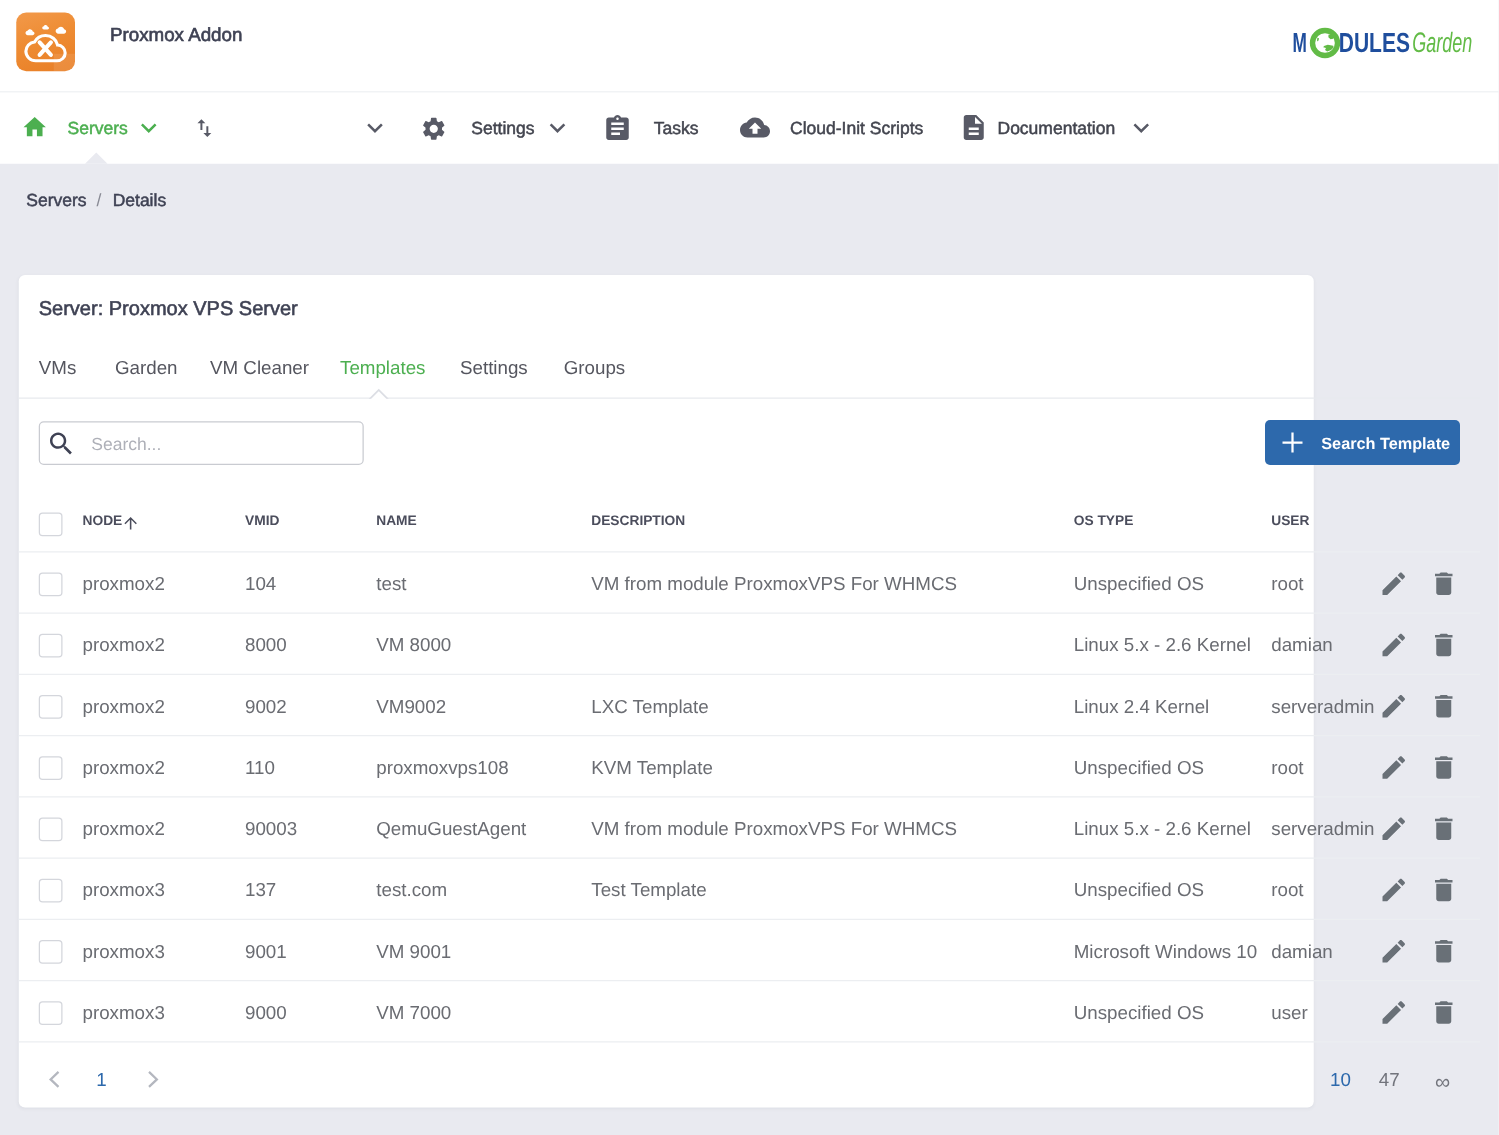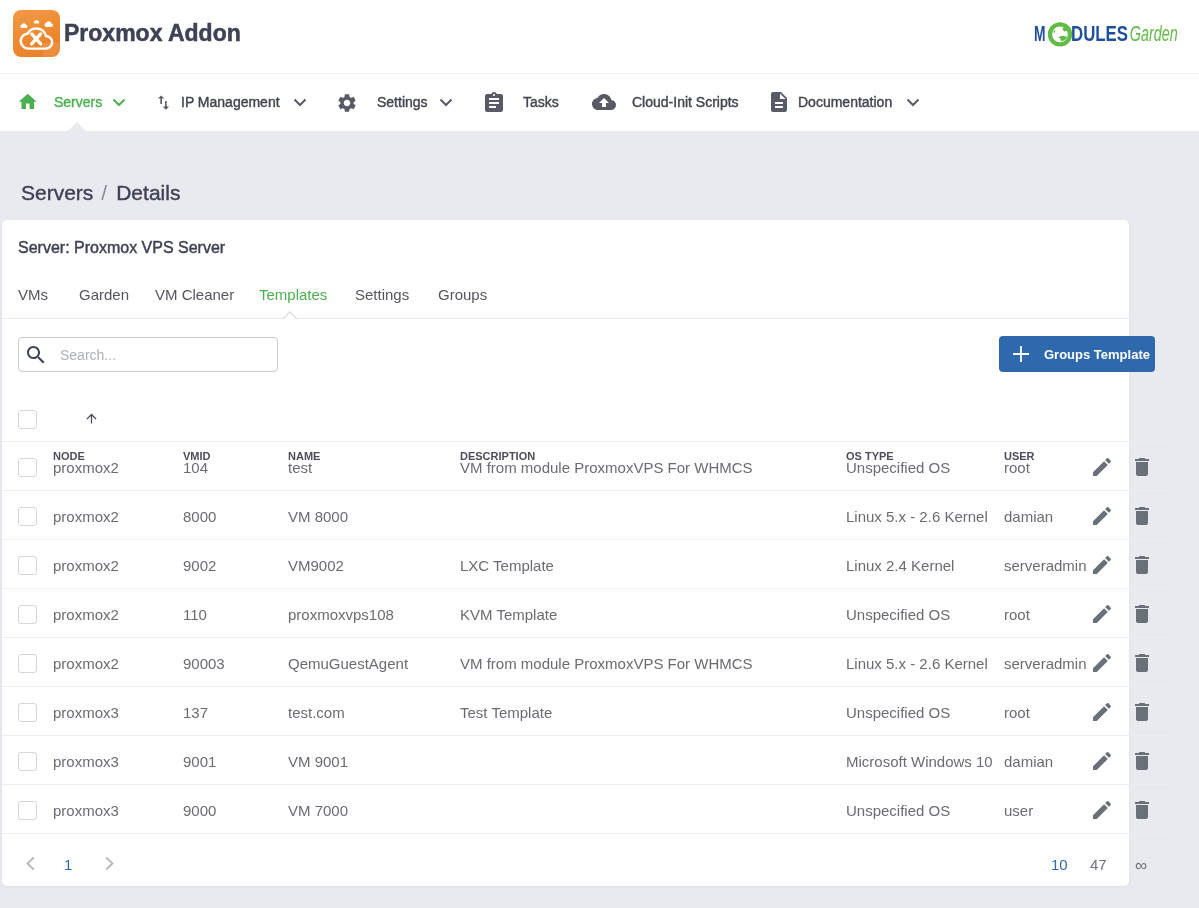--- a/index.html
+++ b/index.html
@@ -4,38 +4,38 @@
 <style>
 * { margin:0; padding:0; box-sizing:border-box; }
 html,body { width:1199px; height:908px; overflow:hidden; }
 body { background:#e9eaf0; font-family:"Liberation Sans", sans-serif; position:relative; }
 
 
 .header { position:absolute; top:0; left:0; width:1199px; height:74px; background:#fff; border-bottom:1px solid #edeff2; }
 .applogo { position:absolute; left:13px; top:10px; width:47px; height:47px; border-radius:8px;
   background:linear-gradient(160deg,#f2994a 0%,#ee8c33 45%,#e87e26 100%); }
 .applogo svg { position:absolute; left:0; top:0; }
-.apptitle { position:absolute; left:64px; top:20px; font-size:23px; font-weight:bold; -webkit-text-stroke:0.5px #3f4254; color:#3f4254; letter-spacing:0px; }
+.apptitle { position:absolute; left:88px; top:20px; font-size:15px; font-weight:normal; -webkit-text-stroke:0.5px #3f4254; color:#3f4254; letter-spacing:0px; }
 .mglogo { position:absolute; left:1034px; top:21px; height:27px; }
 
 
 .nav { position:absolute; top:74px; left:0; width:1199px; height:57px; background:#fff; }
 .nav .txt { position:absolute; top:0; height:57px; line-height:57px; font-size:14px; font-weight:normal; -webkit-text-stroke:0.4px currentColor; color:#43454f; }
 .nav .green { color:#4caf50; }
 .nav svg { position:absolute; }
 .nav-notch { position:absolute; top:122px; left:68px; width:0; height:0;
   border-left:9px solid transparent; border-right:9px solid transparent; border-bottom:9px solid #e9eaf0; }
 
 
-.breadcrumb { position:absolute; left:21px; top:181px; font-size:21px; color:#3f4254;text-align:right; -webkit-text-stroke:0.4px #3f4254; }
+.breadcrumb { position:absolute; left:21px; top:152px; font-size:14px; color:#3f4254;text-align:right; -webkit-text-stroke:0.4px #3f4254; }
 .breadcrumb .sep { color:#888a94; padding-left:8px; padding-right:9px; font-weight:normal; -webkit-text-stroke:0; }
 .breadcrumb .b { font-weight:normal; }
 
 
-.card { position:absolute; left:2px; top:220px; width:1127px; height:666px; background:#fff; border-radius:5px;
+.card { position:absolute; left:15px; top:220px; width:1036px; height:666px; background:#fff; border-radius:5px;
   box-shadow:0 1px 3px rgba(56,60,80,0.06); }
 .card-title { position:absolute; left:16px; top:19px; font-size:16px; font-weight:normal; -webkit-text-stroke:0.45px #3f4254; color:#3f4254; letter-spacing:0px; }
 
 
 .tabs { position:absolute; left:0; top:66px; width:100%; height:13px; }
 .tab { position:absolute; top:0; font-size:15px; color:#55565f; white-space:nowrap; }
 .tab.active { color:#4caf50; }
 .tab-border { position:absolute; left:0; top:98px; width:1169px; height:1px; background:#e8eaee; }
 .tab-notch-o { position:absolute; top:91px; left:280px; width:0; height:0;
   border-left:8px solid transparent; border-right:8px solid transparent; border-bottom:8px solid #dcdee4; }
@@ -45,21 +45,21 @@
 
 .search { position:absolute; left:16px; top:117px; width:260px; height:35px; border:1px solid #c9cbd1; border-radius:4px; background:#fff; }
 .search svg { position:absolute; left:5px; top:5px; }
 .search .ph { position:absolute; left:41px; top:9px; font-size:14px; color:#aeb0b8; }
 .btn { position:absolute; left:997px; top:116px; width:156px; height:36px; background:#2d69ac; border-radius:4px;
   color:#fff; }
 .btn .lbl { position:absolute; left:45px; top:11px; font-size:13px; font-weight:bold; letter-spacing:0px; }
 
 
 .thead { position:absolute; left:0; top:181px; width:1169px; height:40px; }
-.thead .h { position:absolute; font-size:11px; font-weight:bold; color:#4b4d5c; letter-spacing:0px; top:10px;margin-top:39px; }
+.thead .h { position:absolute; font-size:11px; font-weight:bold; color:#4b4d5c; letter-spacing:0px; top:10px; }
 .cb { position:absolute; left:16px; width:19px; height:19px; border:1px solid #d4d6dc; border-radius:3px; background:#fff; }
 .rows { position:absolute; left:0; top:221px; width:1169px; }
 .row { position:relative; width:1169px; height:49px; border-bottom:1px solid #eceef1; }
 .rows { border-top:1px solid #eceef1; }
 .row .c { position:absolute; top:17px; font-size:15px; color:#6a6c72; white-space:nowrap; }
 .row .cb { top:16px; }
 .row svg { position:absolute; top:13px; }
 
 
 .pag { position:absolute; left:0; top:614px; width:1169px; height:52px; }
@@ -102,21 +102,20 @@
       <path d="M10 20v-6h4v6h5v-8h3L12 3 2 12h3v8z"></path>
     </svg>
   <div class="txt green" style="left:54px">Servers</div>
   <svg width="14" height="9" viewBox="0 0 14 9" style="left:112px;top:24px">
       <path d="M1.5 1.5 L7 7 L12.5 1.5" stroke="#4caf50" stroke-width="2" fill="none"></path>
     </svg>
 
   <svg width="19" height="19" viewBox="0 0 24 24" style="left:154px;top:19px" fill="#585a66">
       <path d="M9 3 5 6.99h3V14h2V6.99h3L9 3zm7 14.01V10h-2v7.01h-3L15 21l4-3.99h-3z"></path>
     </svg>
-  <div class="txt" style="left:181px">IP Management</div>
   <svg width="14" height="9" viewBox="0 0 14 9" style="left:293px;top:24px">
       <path d="M1.5 1.5 L7 7 L12.5 1.5" stroke="#585a66" stroke-width="2" fill="none"></path>
     </svg>
 
   <svg width="22" height="22" viewBox="0 0 24 24" style="left:336px;top:17.5px" fill="#585a66">
       <path d="M19.14 12.94c.04-.3.06-.61.06-.94 0-.32-.02-.64-.07-.94l2.03-1.58c.18-.14.23-.41.12-.61l-1.92-3.32c-.12-.22-.37-.29-.59-.22l-2.39.96c-.5-.38-1.03-.7-1.62-.94l-.36-2.54c-.04-.24-.24-.41-.48-.41h-3.84c-.24 0-.43.17-.47.41l-.36 2.54c-.59.24-1.13.56-1.62.94l-2.39-.96c-.22-.08-.47 0-.59.22L2.74 8.87c-.12.21-.08.47.12.61l2.03 1.58c-.05.3-.09.63-.09.94s.02.64.07.94l-2.03 1.58c-.18.14-.23.41-.12.61l1.92 3.32c.12.22.37.29.59.22l2.39-.96c.5.38 1.03.7 1.62.94l.36 2.54c.05.24.24.41.48.41h3.84c.24 0 .44-.17.47-.41l.36-2.54c.59-.24 1.13-.56 1.62-.94l2.39.96c.22.08.47 0 .59-.22l1.92-3.32c.12-.22.07-.47-.12-.61l-2.01-1.58zM12 15.6c-1.98 0-3.6-1.62-3.6-3.6s1.62-3.6 3.6-3.6 3.6 1.62 3.6 3.6-1.62 3.6-3.6 3.6z"></path>
     </svg>
   <div class="txt" style="left:377px">Settings</div>
   <svg width="14" height="9" viewBox="0 0 14 9" style="left:439px;top:24px">
       <path d="M1.5 1.5 L7 7 L12.5 1.5" stroke="#585a66" stroke-width="2" fill="none"></path>
@@ -162,21 +161,21 @@
   <div class="search">
     <svg width="24" height="24" viewBox="0 0 24 24" fill="#3f4254">
         <path d="M15.5 14h-.79l-.28-.27C15.41 12.59 16 11.11 16 9.5 16 5.91 13.09 3 9.5 3S3 5.91 3 9.5 5.91 16 9.5 16c1.61 0 3.09-.59 4.23-1.57l.27.28v.79l5 5L20.49 19l-5-4.99zM9.5 14C7.01 14 5 11.99 5 9.5S7.01 5 9.5 5 14 7.01 14 9.5 11.99 14 9.5 14z"></path>
       </svg>
     <div class="ph">Search...</div>
   </div>
   <div class="btn">
     <svg width="18" height="18" viewBox="0 0 18 18" style="position:absolute;left:13px;top:8.5px">
         <path d="M9 1 V17 M1 9 H17" stroke="#ffffff" stroke-width="1.8" fill="none"></path>
       </svg>
-    <div class="lbl">Groups Template</div>
+    <div class="lbl">Search Template</div>
   </div>
 
   <div class="thead">
     <div class="cb" style="top:9px"></div>
     <div class="h" style="left:51px">NODE</div>
     <svg width="15" height="15" viewBox="0 0 24 24" style="position:absolute;left:82px;top:10px" fill="#4b4d5c">
         <path d="M4 12l1.41 1.41L11 7.83V20h2V7.83l5.58 5.59L20 12l-8-8-8 8z"></path>
       </svg>
     <div class="h" style="left:181px">VMID</div>
     <div class="h" style="left:286px">NAME</div>

